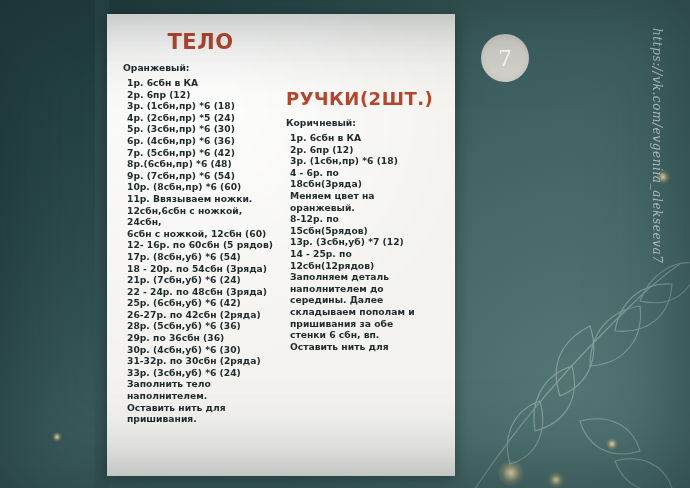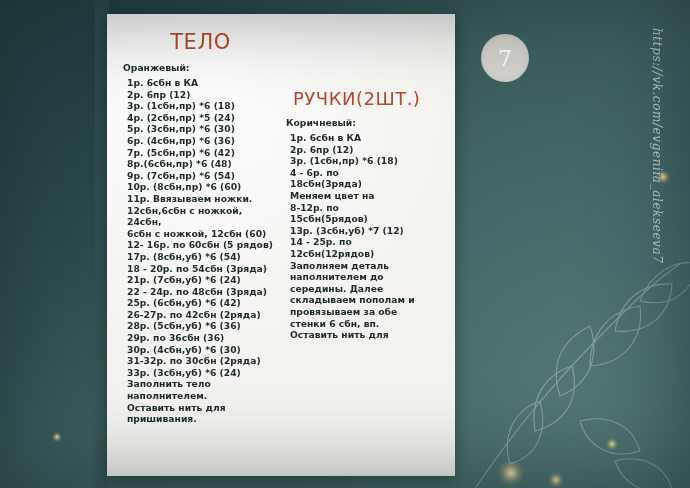--- a/index.html
+++ b/index.html
@@ -84,31 +84,31 @@
   .col {
     width: 156px;
   }
   .col-right {
     padding-top: 58px;
   }
 
   .title {
     color: #b5472e;
     font-family: "DejaVu Sans", sans-serif;
-    font-weight: normal;
+    font-weight: bold;
     font-size: 21px;
     letter-spacing: 0.5px;
     text-align: center;
     margin: 4px 0 8px 0;
     text-shadow: 0 1px 0 rgba(255,255,255,0.6);
   }
   .title.right {
     font-size: 18px;
     text-align: left;
-    margin-left: 7px;
+    margin-left: 0;
   }
 
   .subtitle {
     color: #1d2b2c;
     font-size: 9.2px;
     font-weight: bold;
     margin: 0 0 1px 0;
     font-family: "DejaVu Sans", sans-serif;
   }
 
@@ -255,30 +255,31 @@
       <div class="col col-right">
         <div class="title right">РУЧКИ(2ШТ.)</div>
         <div class="subtitle">Коричневый:</div>
         <ul class="lines">
           <li>1р. 6сбн в КА</li>
           <li>2р. 6пр (12)</li>
           <li>3р. (1сбн,пр) *6 (18)</li>
           <li>4 - 6р. по</li>
           <li>18сбн(3ряда)</li>
           <li>Меняем цвет на</li>
+          <li>оранжевый.</li>
           <li>8-12р. по</li>
           <li>15сбн(5рядов)</li>
           <li>13р. (3сбн,уб) *7 (12)</li>
           <li>14 - 25р. по</li>
           <li>12сбн(12рядов)</li>
           <li>Заполняем деталь</li>
           <li>наполнителем до</li>
           <li>середины. Далее</li>
           <li>складываем пополам и</li>
-          <li>провязываем за обе</li>
+          <li>пришивания за обе</li>
           <li>стенки 6 сбн, вп.</li>
           <li>Оставить нить для</li>
         </ul>
       </div>
 
     </div>
   </div>
 
   <div class="url">https://vk.com/evgeniia_alekseeva7</div>
 

